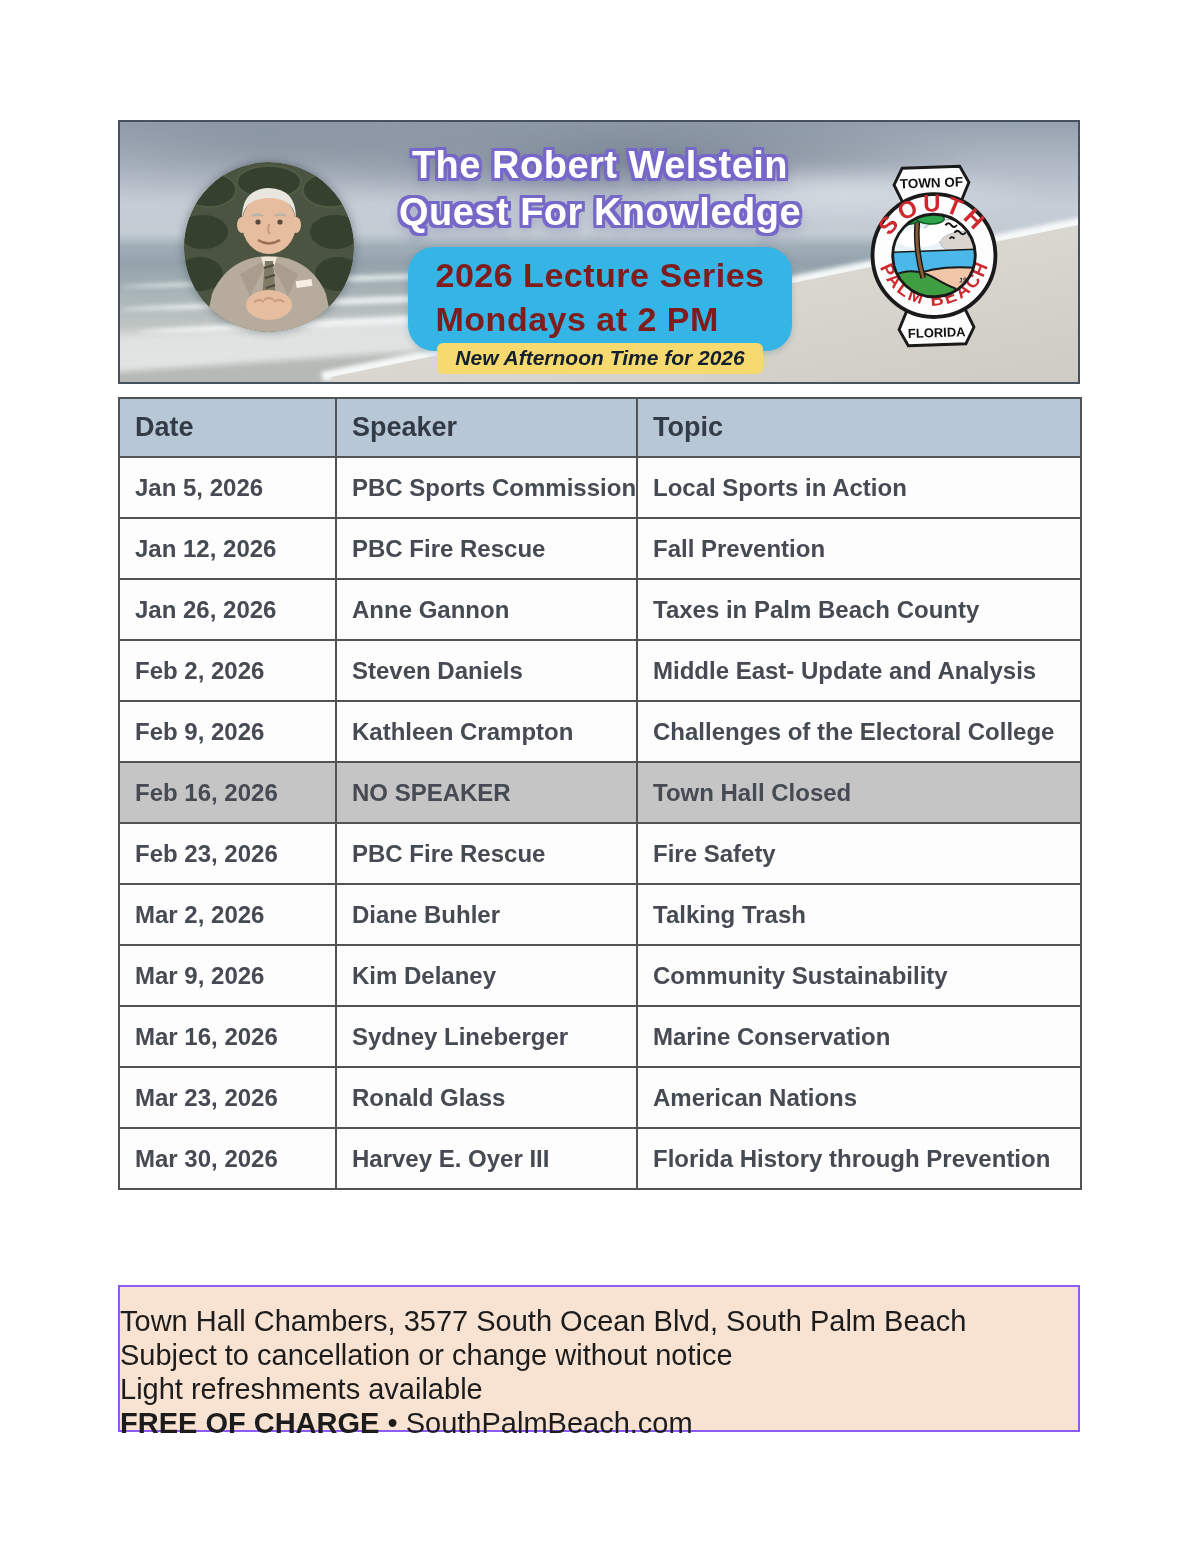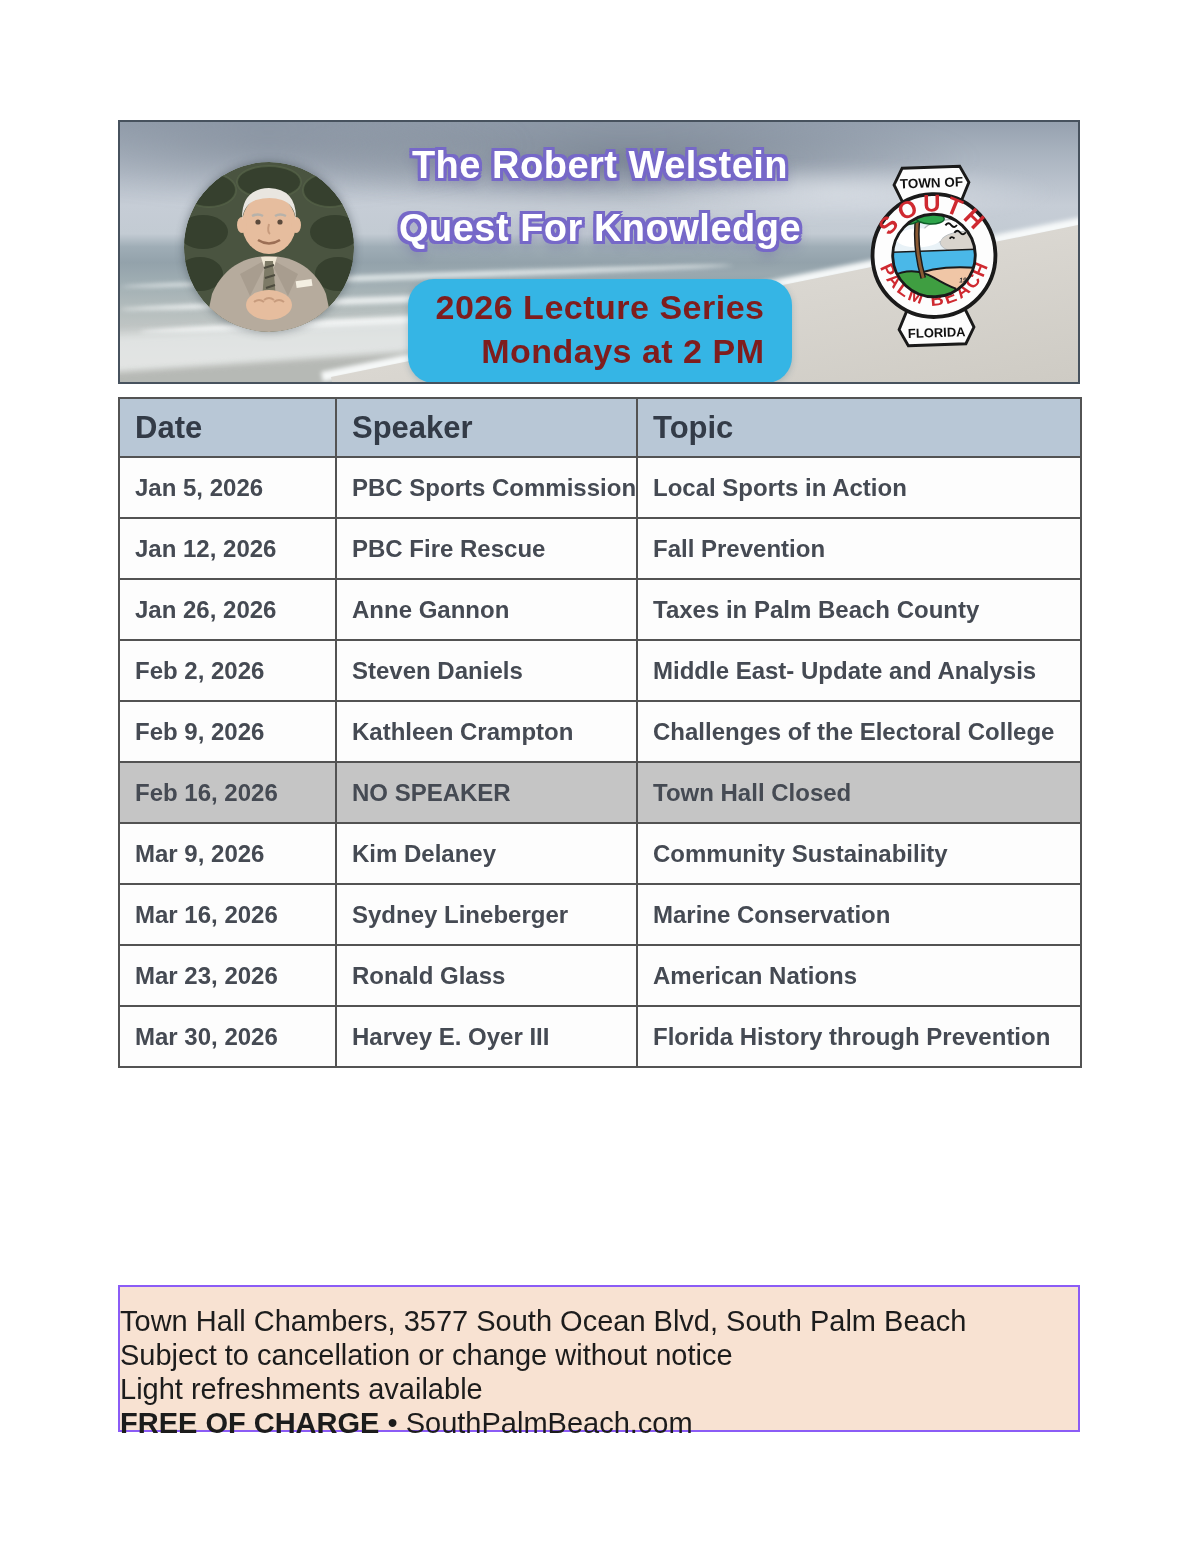--- a/index.html
+++ b/index.html
@@ -41,21 +41,21 @@
     transform:rotate(-11.5deg); transform-origin:left top; }
   .sand { position:absolute; left:22%; top:98%; width:118%; height:90%;
     background:linear-gradient(180deg,#dad7d1 0%,#cfccc5 60%,#c7c4bd 100%);
     transform:rotate(-11.5deg); transform-origin:left top; }
 
   .portrait { position:absolute; left:64px; top:40px; width:170px; height:170px;
     border-radius:50%; overflow:hidden; box-shadow:0 0 10px rgba(40,50,60,.45); }
   .portrait svg { display:block; }
 
   .title-stack { position:absolute; left:175px; top:20px; width:610px;
-    display:flex; flex-direction:column; align-items:center; text-align:right;gap:16px; }
+    display:flex; flex-direction:column; align-items:center; text-align:left; }
   .title-line {
     font-size:38px; font-weight:800; letter-spacing:.5px; color:#ffffff; line-height:47px;
     text-shadow:-3px -3px 0 #7668c8, 3px -3px 0 #7668c8, -3px 3px 0 #7668c8, 3px 3px 0 #7668c8,
       -3px 0 0 #7668c8, 3px 0 0 #7668c8, 0 -3px 0 #7668c8, 0 3px 0 #7668c8,
       0 6px 12px rgba(70,60,140,.4);
   }
   .blue-badge { margin-top:11px; background:#35b5e5; border-radius:26px; padding:6px 28px 10px;
     color:#7f1d1d; font-weight:800; font-size:34px; line-height:44px; letter-spacing:.5px;
     box-shadow:0 2px 6px rgba(30,90,120,.25); }
   .yellow-pill { position:relative; z-index:2; margin-top:-8px; background:#f6da70;
@@ -64,21 +64,21 @@
 
   .seal { position:absolute; left:742px; top:40px; width:144px; height:188px;
     transform:rotate(-2deg); }
   .seal svg { display:block; }
 
   
   .schedule { position:absolute; left:118px; top:397px; width:962px;
     border-collapse:collapse; table-layout:fixed; }
   .schedule th, .schedule td { border:2px solid #535353; text-align:left;
     padding:0 10px 0 15px; overflow:hidden; white-space:nowrap; }
-  .schedule th { height:57px; background:#b8c7d6; color:#333b47; font-size:31px; font-weight:700; }
+  .schedule th { height:57px; background:#b8c7d6; color:#333b47; font-size:27px; font-weight:700; }
   .schedule td { height:59px; background:#fdfdfd; color:#454a53; font-size:24px; font-weight:700; }
   .schedule tr.closed td { background:#c5c5c5; }
 
   
   .footer { position:absolute; left:118px; top:1285px; width:962px; height:147px;
     box-sizing:border-box; border:2px solid #8b5cf6; background:#f8e2d2;
     text-align:left; color:#1c1c1c; font-size:29px; line-height:34px; padding-top:17px; }
   .footer .bold { font-weight:800; }
 </style>
 </head>
@@ -258,20 +258,30 @@
           <td>Feb 9, 2026</td>
           <td>Kathleen Crampton</td>
           <td>Challenges of the Electoral College</td>
         </tr>
         <tr class="closed">
           <td>Feb 16, 2026</td>
           <td>NO SPEAKER</td>
           <td>Town Hall Closed</td>
         </tr>
         <tr>
+          <td>Feb 23, 2026</td>
+          <td>PBC Fire Rescue</td>
+          <td>Fire Safety</td>
+        </tr>
+        <tr>
+          <td>Mar 2, 2026</td>
+          <td>Diane Buhler</td>
+          <td>Talking Trash</td>
+        </tr>
+        <tr>
           <td>Mar 9, 2026</td>
           <td>Kim Delaney</td>
           <td>Community Sustainability</td>
         </tr>
         <tr>
           <td>Mar 16, 2026</td>
           <td>Sydney Lineberger</td>
           <td>Marine Conservation</td>
         </tr>
         <tr>

